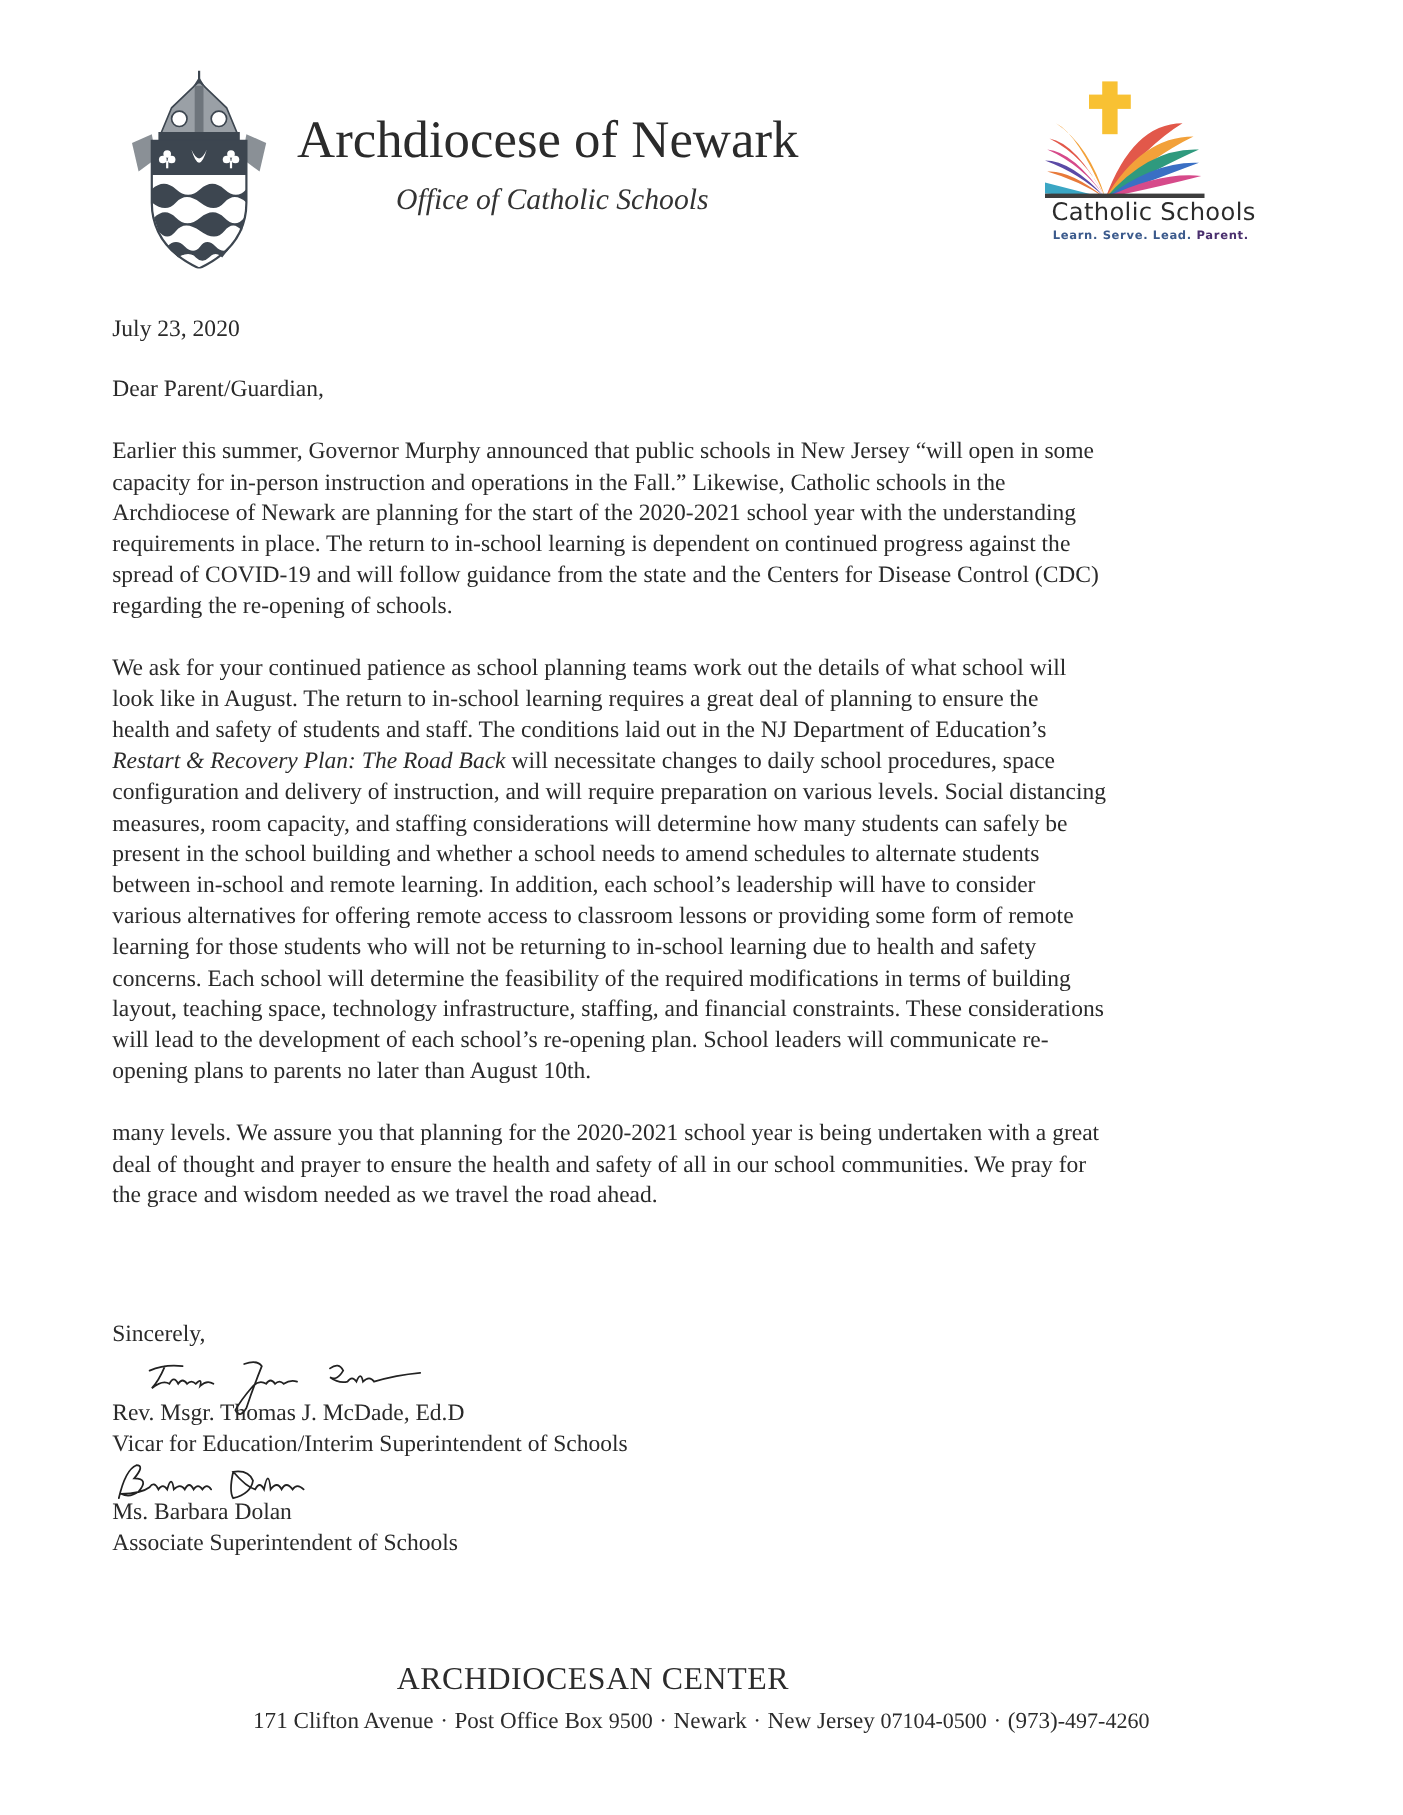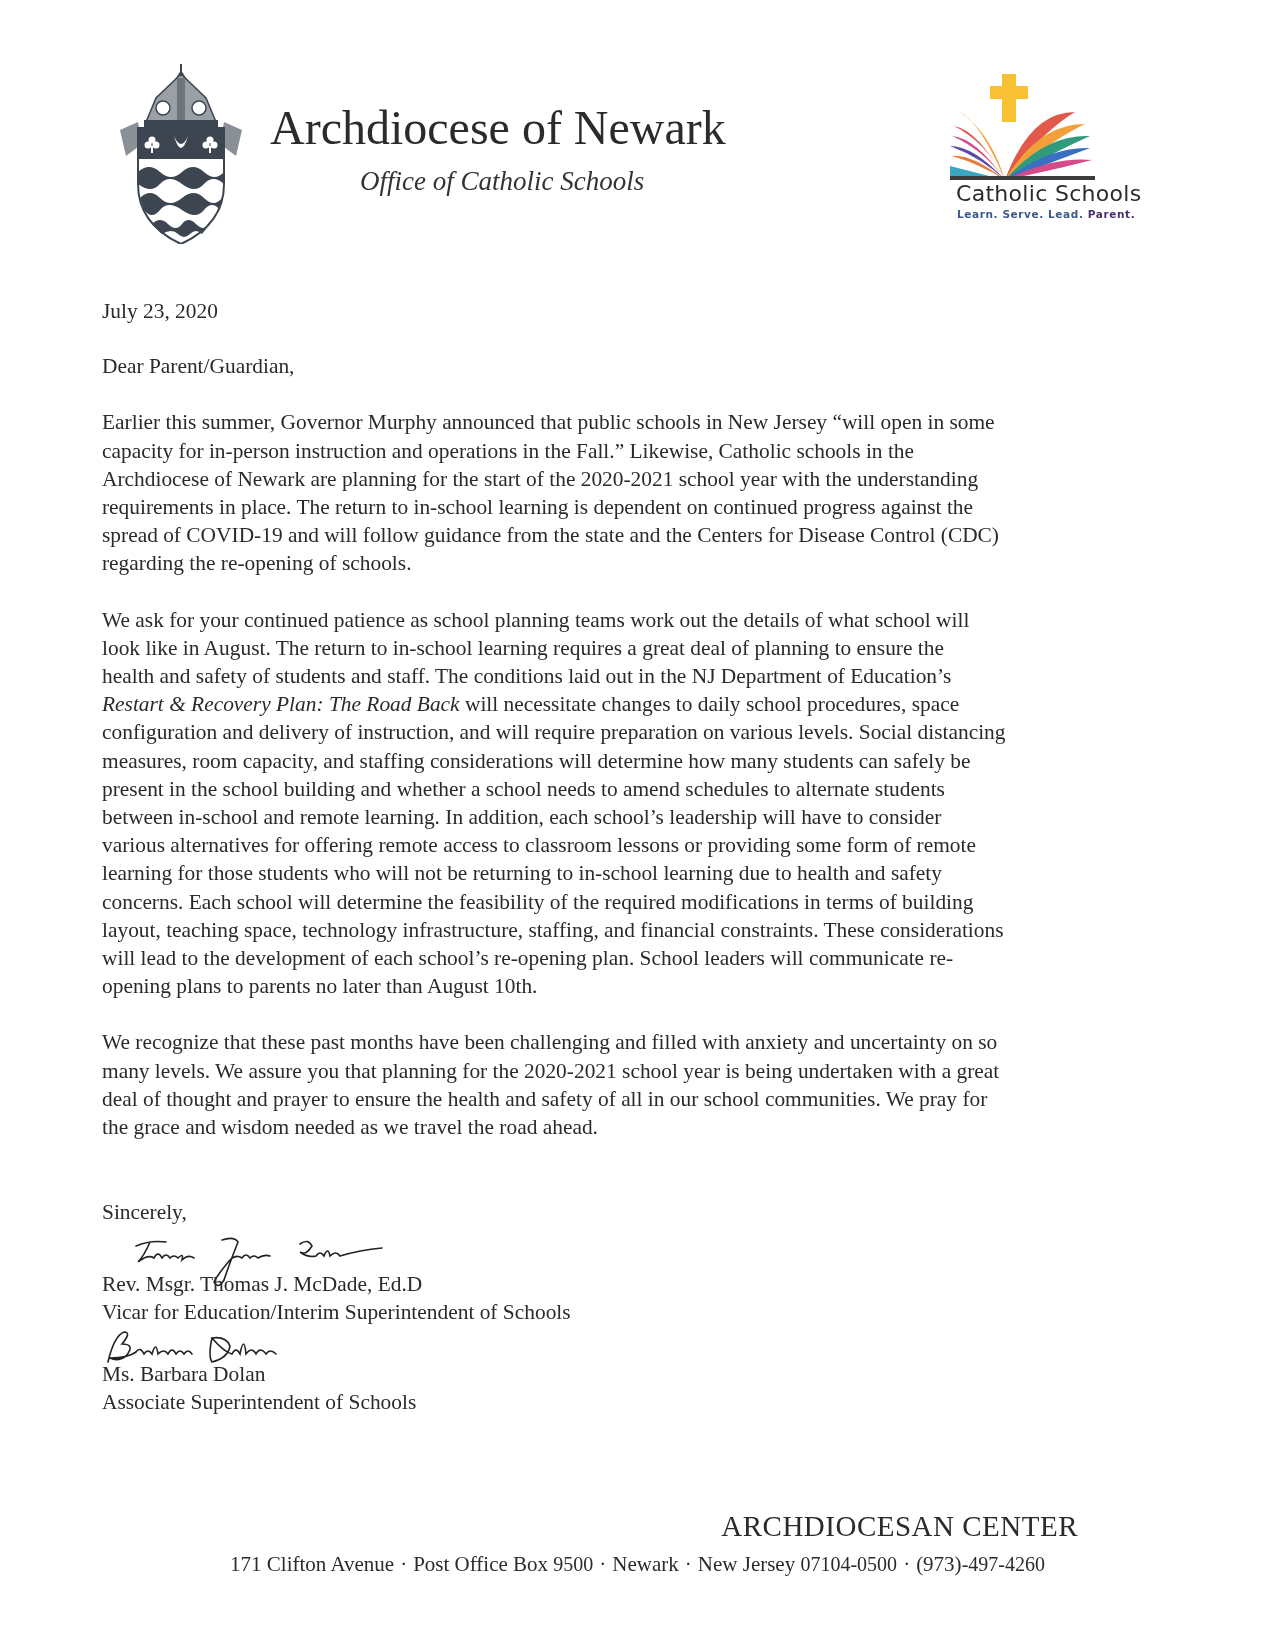--- a/index.html
+++ b/index.html
@@ -17,36 +17,36 @@
   .cs-logo svg { position: absolute; left: 0; top: 0; }
   .cs-name { position: absolute; left: 956px; top: 183px; font-family: "DejaVu Sans", sans-serif;
              font-size: 22px; color: #2b2b2b; white-space: nowrap; line-height: 1; letter-spacing: 0.3px; }
   .cs-tagline { position: absolute; left: 957px; top: 209px; font-family: "DejaVu Sans", sans-serif;
                 font-size: 10.5px; font-weight: bold; white-space: nowrap; line-height: 1; letter-spacing: 0.6px; }
   .tag-blue { color: #3b5a8c; }
   .tag-purple { color: #4a2f6e; }
 
   
   .letter { position: absolute; left: 102px; top: 284px; width: 1070px; font-size: 21.4px;
-            line-height: 28.2px; color: #2a2a2a; margin-top: 13px; }
+            line-height: 28.2px; color: #2a2a2a; }
   .letter p { margin: 0; }
   .date { margin-bottom: 27px !important; }
   .salutation { margin-bottom: 28px !important; }
   .para { margin-bottom: 28px !important; }
   .line { display: block; white-space: nowrap; }
   .ital { font-style: italic; }
 
   .closing { position: absolute; left: 102px; top: 1198px; font-size: 21.4px; line-height: 28px; }
   .sig1 { position: absolute; left: 130px; top: 1232px; width: 300px; height: 60px; }
   .signer1 { position: absolute; left: 102px; top: 1270px; font-size: 21.4px; line-height: 28px; }
   .sig2 { position: absolute; left: 100px; top: 1322px; width: 230px; height: 50px; }
   .signer2 { position: absolute; left: 102px; top: 1360px; font-size: 21.4px; line-height: 28px; }
 
   
-  .footer-title { position: absolute; left: 0; width: 1078px; top: 1512px; text-align: right;
+  .footer-title { position: absolute; left: 0; width: 1078px; top: 1512px; text-align: center;
                   font-size: 29px; letter-spacing: 0.5px; color: #2b2b2b; line-height: 1; }
   .footer-address { position: absolute; left: 0; width: 1275px; top: 1554px; text-align: center;
                     font-size: 21px; color: #2b2b2b; white-space: nowrap; line-height: 1; }
   .small { font-size: 20px; }
   .dot { margin: 0 6px; }
 </style>
 </head>
 <body>
 
 <div class="page">
@@ -141,21 +141,20 @@
       <span class="line">between in-school and remote learning.   In addition, each school’s leadership will have to consider</span>
       <span class="line">various alternatives for offering remote access to classroom lessons or providing some form of remote</span>
       <span class="line">learning for those students who will not be returning to in-school learning due to health and safety</span>
       <span class="line">concerns.  Each school will determine the feasibility of the required modifications in terms of building</span>
       <span class="line">layout, teaching space, technology infrastructure, staffing, and financial constraints. These considerations</span>
       <span class="line">will lead to the development of each school’s re-opening plan.   School leaders will communicate re-</span>
       <span class="line">opening plans to parents no later than August 10th.</span>
     </p>
 
     <p class="para">
-      <span class="line">We recognize that these past months have been challenging and filled with anxiety and uncertainty on so</span>
       <span class="line">many levels. We assure you that planning for the 2020-2021 school year is being undertaken with a great</span>
       <span class="line">deal of thought and prayer to ensure the health and safety of all in our school communities.  We pray for</span>
       <span class="line">the grace and wisdom needed as we travel the road ahead.</span>
     </p>
   </div>
 
   <div class="closing">Sincerely,</div>
 
   <div class="sig1">
     <svg width="300" height="60" viewBox="0 0 300 60" fill="none" stroke="#222" stroke-width="1.6" stroke-linecap="round">

